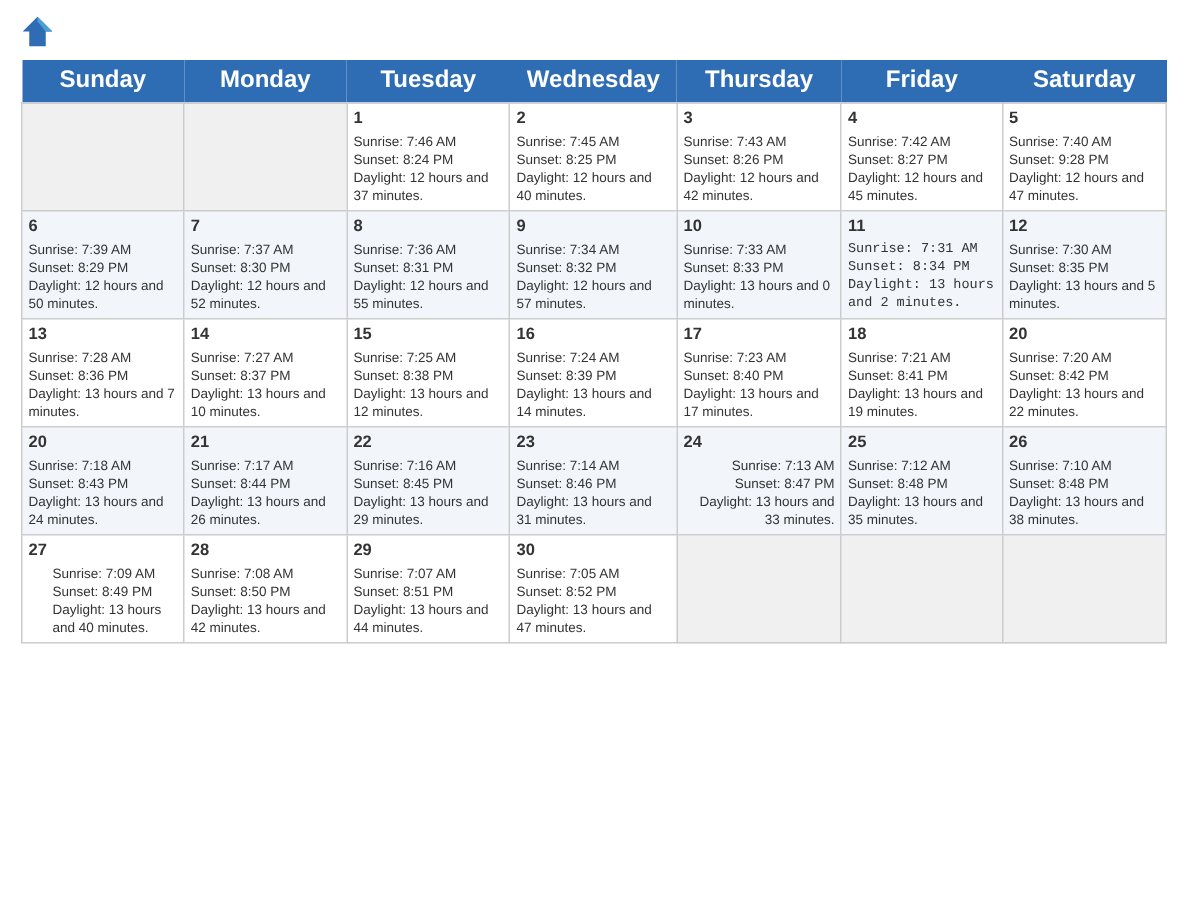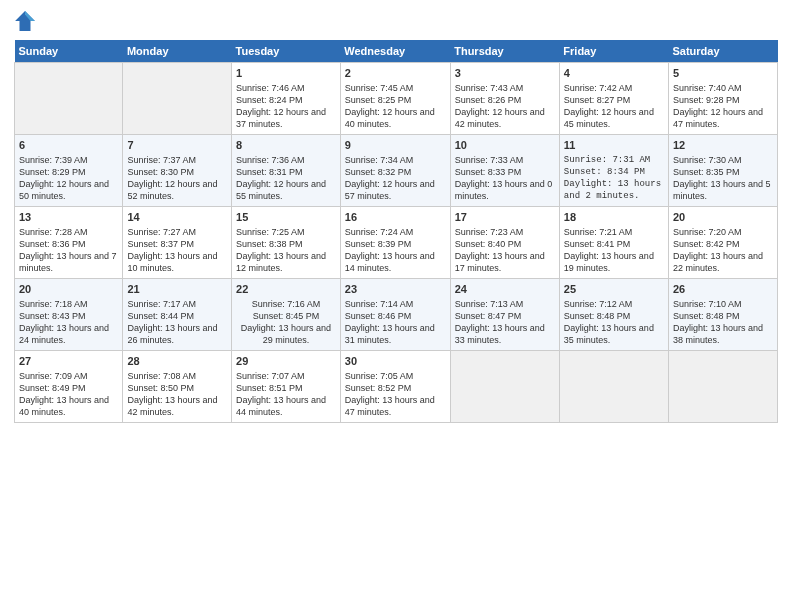--- a/index.html
+++ b/index.html
@@ -54,22 +54,22 @@
     }
     table {
       width: 100%;
       border-collapse: collapse;
       font-size: 9.5px;
     }
     thead tr th {
       background-color: #2e6db4;
       color: #fff;
       padding: 5px 4px;
-      text-align: left;
-      font-size: 11px;
+      text-align: center;
+      font-size: 16px;
       font-weight: bold;
     }
     tbody tr td {
       border: 1px solid #ccc;
       vertical-align: top;
       padding: 3px 4px;
       height: 72px;
       width: 113px;
       color: #333;
       line-height: 1.35;
@@ -261,53 +261,53 @@
 Daylight: 13 hours and 24 minutes.</div>
           </td>
           <td>
             <span class="day-num">21</span>
             <div class="day-info" style="white-space: pre-line;">Sunrise: 7:17 AM
 Sunset: 8:44 PM
 Daylight: 13 hours and 26 minutes.</div>
           </td>
           <td>
             <span class="day-num">22</span>
-            <div class="day-info" style="white-space: pre-line; text-align: center;">Sunrise: 7:16 AM
+            <div class="day-info" style="white-space: pre-line;">Sunrise: 7:16 AM
 Sunset: 8:45 PM
 Daylight: 13 hours and 29 minutes.</div>
           </td>
           <td>
             <span class="day-num">23</span>
             <div class="day-info" style="white-space: pre-line;">Sunrise: 7:14 AM
 Sunset: 8:46 PM
 Daylight: 13 hours and 31 minutes.</div>
           </td>
           <td>
             <span class="day-num">24</span>
-            <div class="day-info" style="white-space: pre-line;">Sunrise: 7:13 AM
+            <div class="day-info" style="white-space: pre-line; text-align: right;">Sunrise: 7:13 AM
 Sunset: 8:47 PM
 Daylight: 13 hours and 33 minutes.</div>
           </td>
           <td>
             <span class="day-num">25</span>
             <div class="day-info" style="white-space: pre-line;">Sunrise: 7:12 AM
 Sunset: 8:48 PM
 Daylight: 13 hours and 35 minutes.</div>
           </td>
           <td>
             <span class="day-num">26</span>
             <div class="day-info" style="white-space: pre-line;">Sunrise: 7:10 AM
 Sunset: 8:48 PM
 Daylight: 13 hours and 38 minutes.</div>
           </td>
         </tr>
         <tr>
           <td>
             <span class="day-num">27</span>
-            <div class="day-info" style="white-space: pre-line;">Sunrise: 7:09 AM
+            <div class="day-info" style="white-space: pre-line; margin-left: 16px;">Sunrise: 7:09 AM
 Sunset: 8:49 PM
 Daylight: 13 hours and 40 minutes.</div>
           </td>
           <td>
             <span class="day-num">28</span>
             <div class="day-info" style="white-space: pre-line;">Sunrise: 7:08 AM
 Sunset: 8:50 PM
 Daylight: 13 hours and 42 minutes.</div>
           </td>
           <td>

